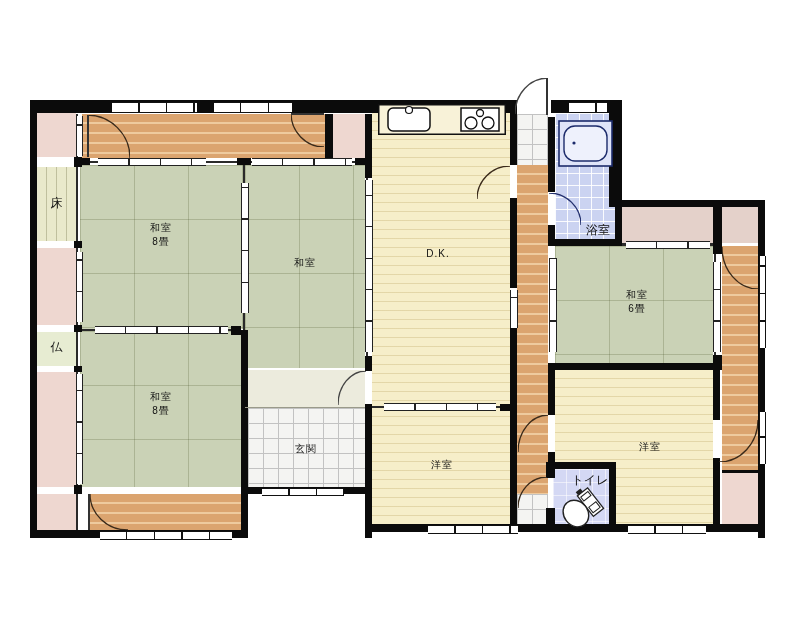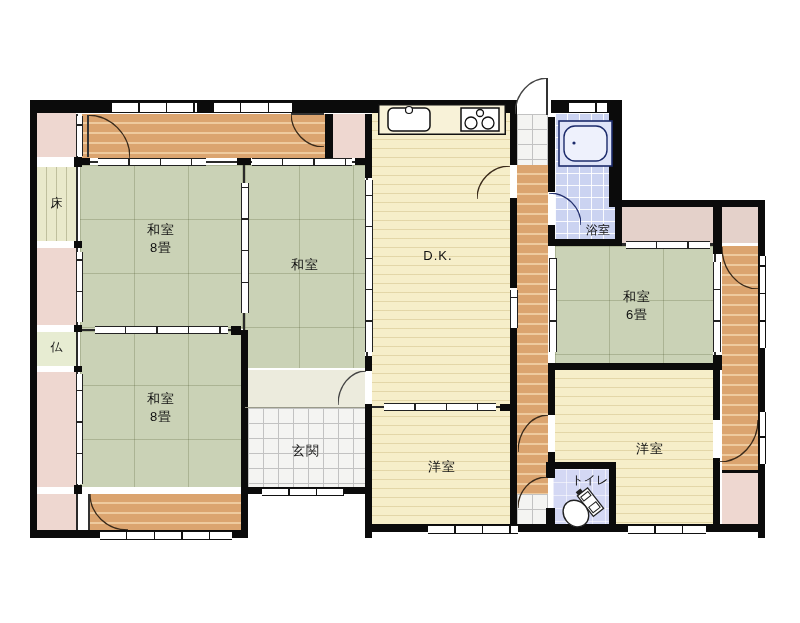--- a/index.html
+++ b/index.html
@@ -13,21 +13,21 @@
   .cream{background-color:#f6eec9;background-image:repeating-linear-gradient(180deg,transparent 0 8px,rgba(160,130,50,.22) 8px 9px);}
   .tatami{background-color:#cad2b6;background-image:linear-gradient(rgba(90,100,60,.28) 1px,transparent 1px),linear-gradient(90deg,rgba(90,100,60,.28) 1px,transparent 1px);background-size:54px 54px;}
   .tile{background-color:#f4f4f2;background-image:linear-gradient(#c2c2c2 1px,transparent 1px),linear-gradient(90deg,#c2c2c2 1px,transparent 1px);background-size:15px 15px;}
   .btile{background-color:#cbd3f1;background-image:linear-gradient(rgba(255,255,255,.9) 1px,transparent 1px),linear-gradient(90deg,rgba(255,255,255,.9) 1px,transparent 1px);background-size:12px 12px;}
   .ttile{background-color:#d4d8f4;background-image:linear-gradient(rgba(255,255,255,.55) 1px,transparent 1px),linear-gradient(90deg,rgba(255,255,255,.55) 1px,transparent 1px);background-size:13px 13px;}
   .pink{background:#eed7d0;}
   .pink2{background:#e4d1ca;}
   .toko{background-color:#e9e9cb;background-image:repeating-linear-gradient(90deg,transparent 0 9px,rgba(130,130,90,.4) 9px 10px);}
   .pale{background:#ecebdd;}
   .butsu{background:#e7ecd2;}
-  .lbl{position:absolute;color:#111;font-size:13px;line-height:1.35;text-align:center;letter-spacing:1px;white-space:nowrap;}
+  .lbl{position:absolute;color:#111;font-size:10px;line-height:1.35;text-align:center;letter-spacing:1px;white-space:nowrap;}
   .lbl.small{font-size:12px;letter-spacing:0;}
   .win{position:absolute;background:#fff;}
   .win.h{border-top:1.5px solid #111;border-bottom:1.5px solid #111;background-image:repeating-linear-gradient(90deg,transparent 0 26px,#111 26px 27.5px);}
   .win.v{border-left:1.5px solid #111;border-right:1.5px solid #111;background-image:repeating-linear-gradient(0deg,transparent 0 26px,#111 26px 27.5px);}
   .slide{position:absolute;background:#fff;}
   .slide.h{border-top:1.5px solid #222;border-bottom:1.5px solid #222;background-image:repeating-linear-gradient(90deg,transparent 0 30px,#222 30px 31.5px);}
   .slide.v{border-left:1.5px solid #222;border-right:1.5px solid #222;background-image:repeating-linear-gradient(0deg,transparent 0 30px,#222 30px 31.5px);}
   .door{position:absolute;}
   .door svg{display:block;}
   .leaf{position:absolute;background:#333;}

